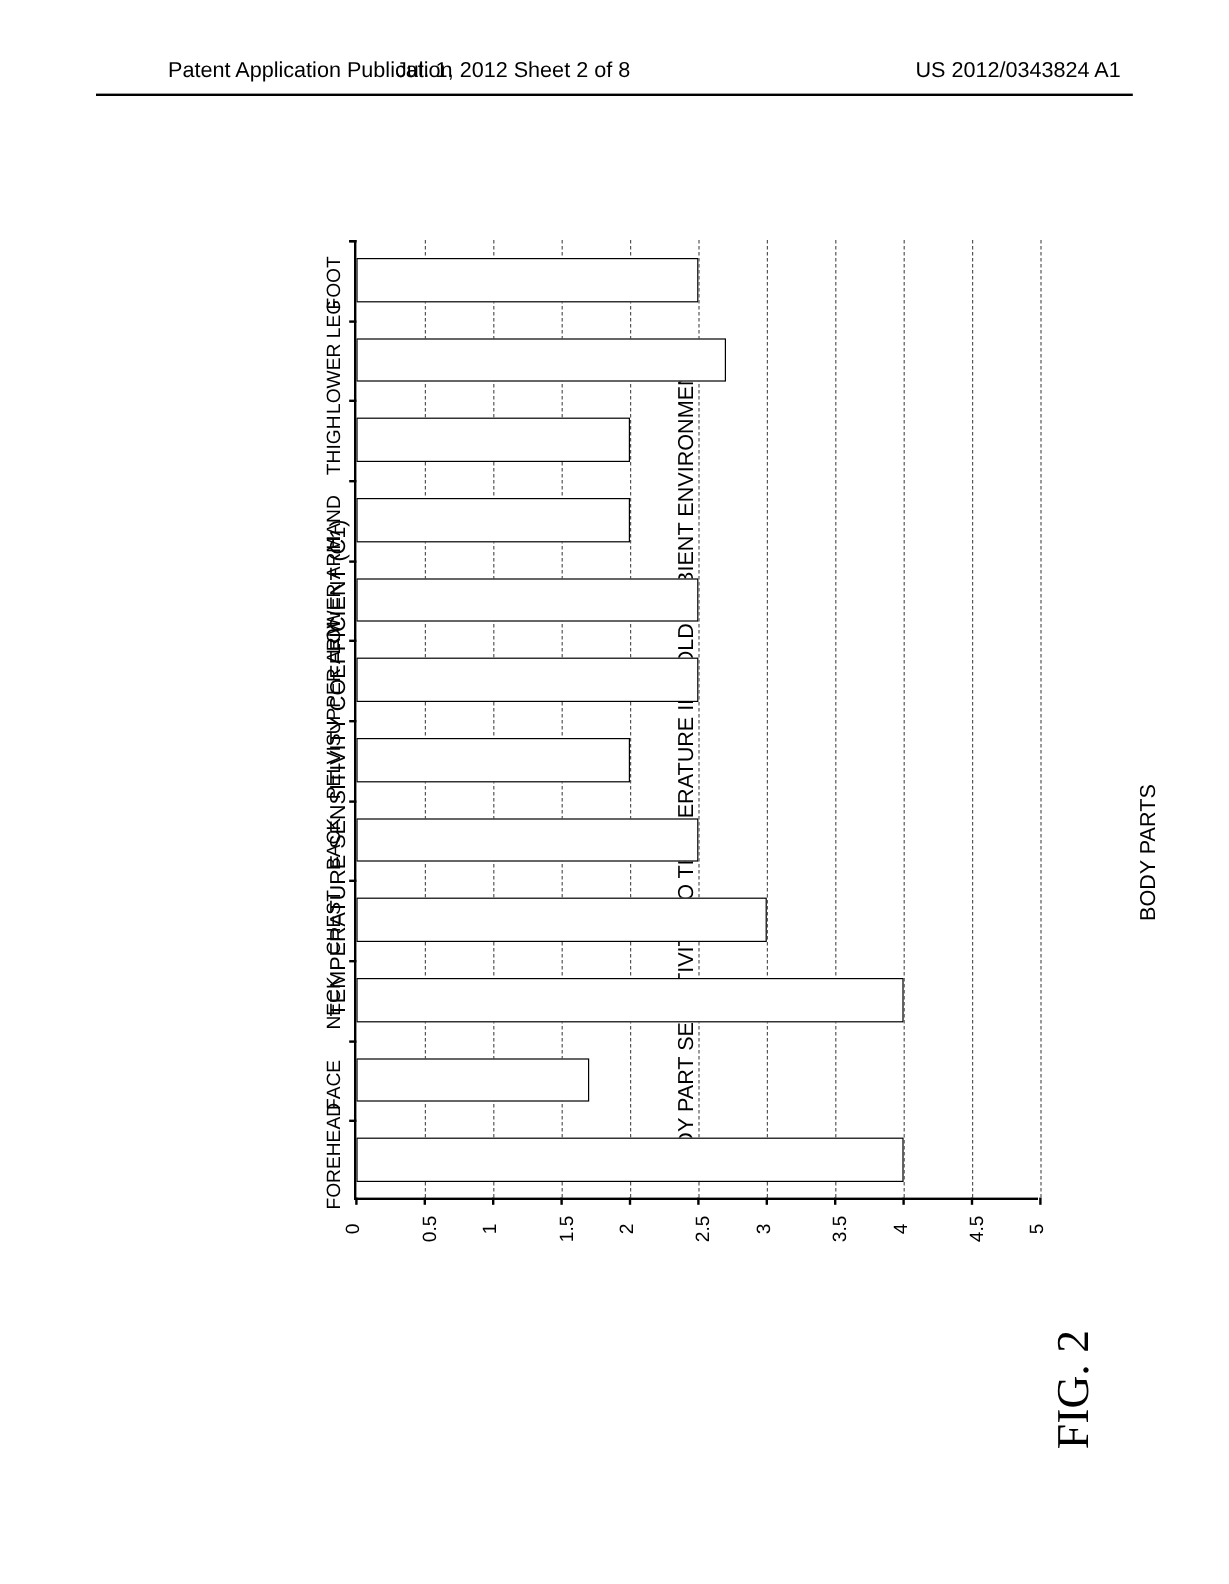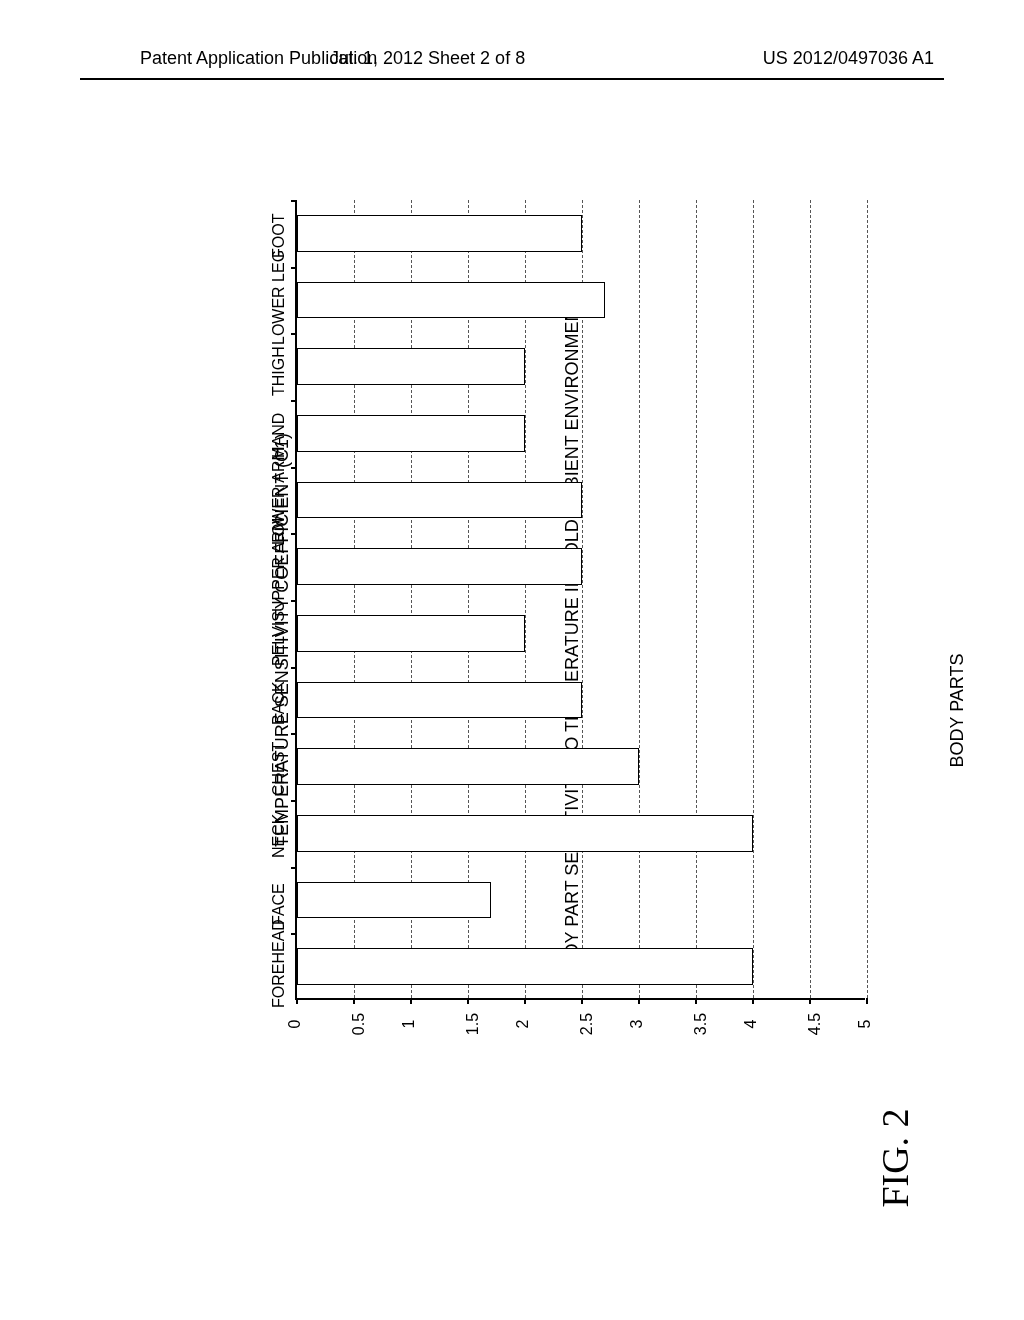--- a/index.html
+++ b/index.html
@@ -119,21 +119,21 @@
       font-size: 38px;
       font-family: "Times New Roman", serif;
     }
   </style>
 </head>
 <body>
 
 <div class="header">
   <span class="left">Patent Application Publication</span>
   <span class="center">Jul. 1, 2012   Sheet 2 of 8</span>
-  <span class="right">US 2012/0497036 A1</span>
+  <span class="right">US 2012/0343824 A1</span>
 </div>
 <div class="header-rule"></div>
 
 <div class="figure-area">
 
   <div class="yaxis-label">TEMPERATURE SENSITIVITY COEFFICIENT (C1)</div>
   <div class="chart-title">BODY PART SENSITIVITY TO TEMPERATURE IN COLD AMBIENT ENVIRONMENT</div>
 
   <div class="plot-box" id="plot-box">
       <div class="tick-x" style="left: -1px;"></div>

